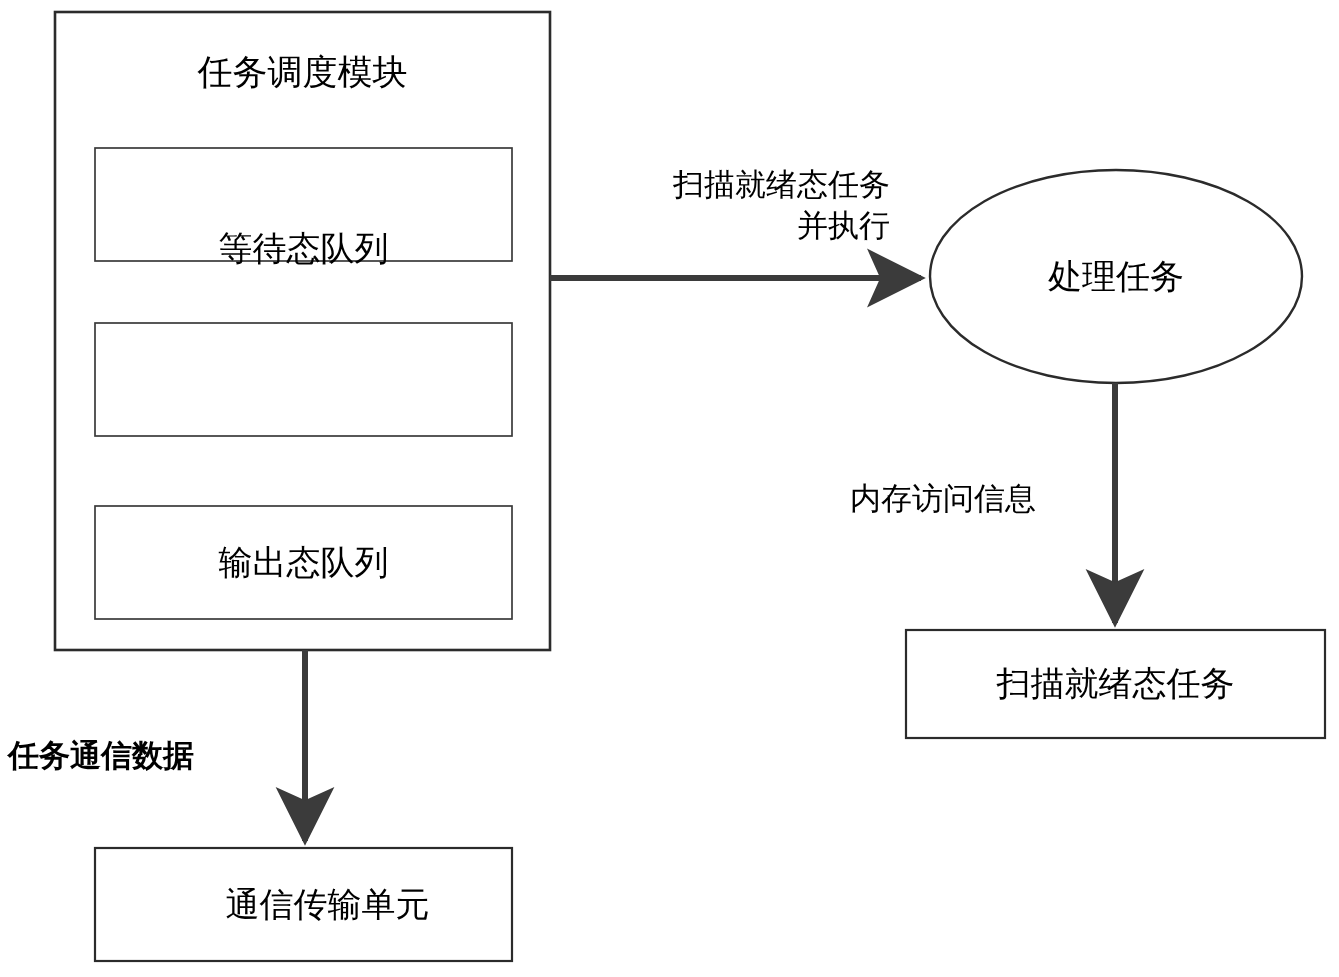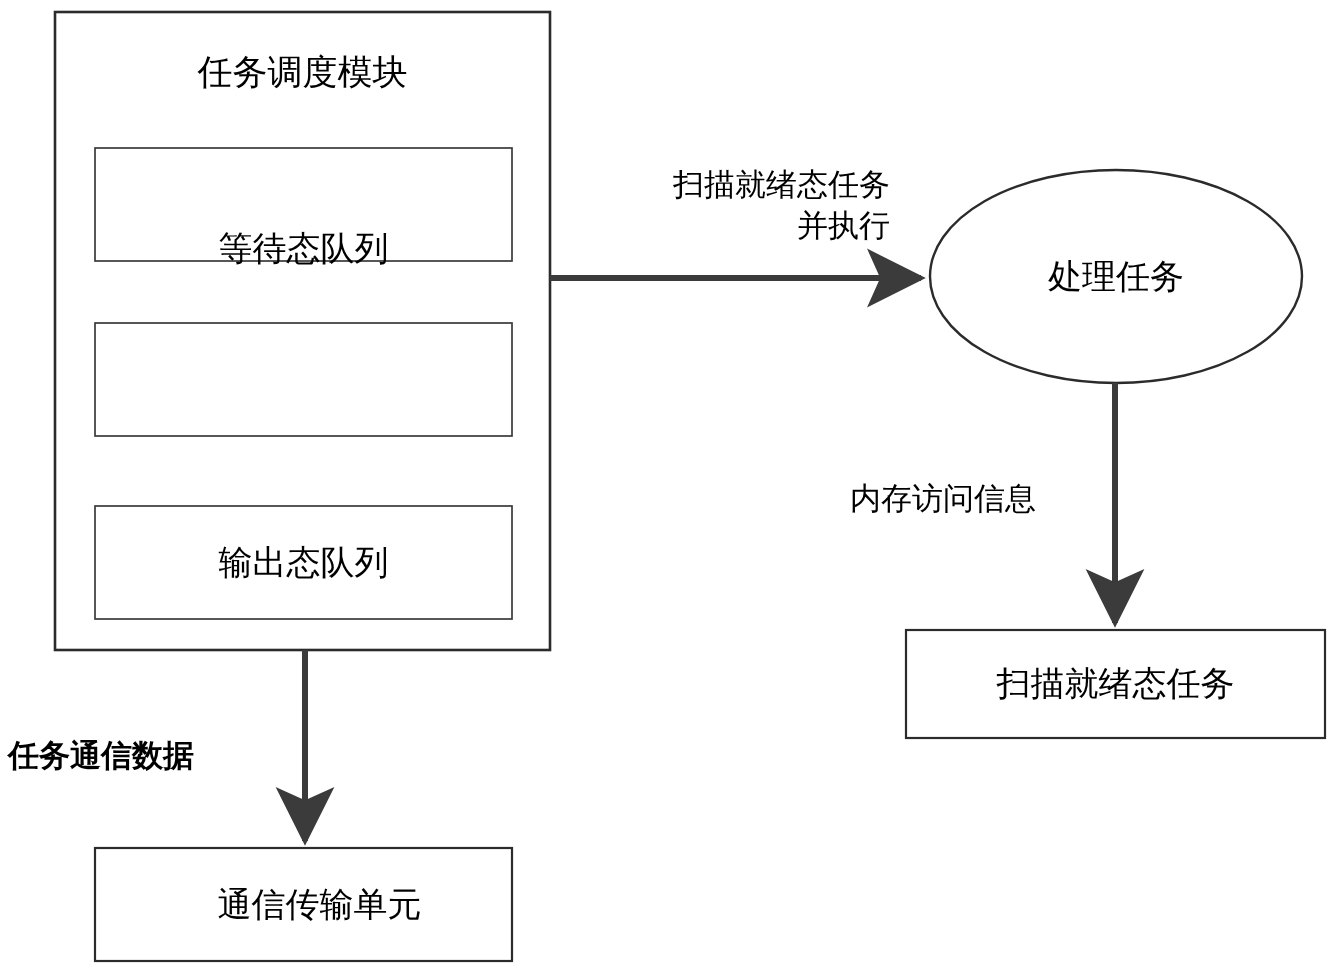--- a/index.html
+++ b/index.html
@@ -87,21 +87,21 @@
 
   <div class="node-label fs-node" style="left:95px; top:148px; width:417px; height:113px;margin-top:44px;">等待态队列</div>
 
 
   <div class="node-label fs-node" style="left:95px; top:506px; width:417px; height:113px;">输出态队列</div>
 
   <div class="node-label fs-node" style="left:930px; top:246px; width:372px; height:62px;">处理任务</div>
 
   <div class="node-label fs-node" style="left:906px; top:630px; width:419px; height:108px;">扫描就绪态任务</div>
 
-  <div class="node-label fs-node" style="left:87px; top:848px; width:465px; height:113px;">通信传输单元</div>
+  <div class="node-label fs-node" style="left:95px; top:848px; width:465px; height:113px;">通信传输单元</div>
 
   <div class="edge-label fs-edge" style="left:560px; top:165px; width:330px;">扫描就绪态任务
 并执行</div>
 
   <div class="edge-label fs-edge" style="left:808px; top:467px; width:270px; text-align:center;margin-top:12px;">内存访问信息</div>
 
   <div class="edge-label fs-edge" style="left:8px; top:736px; width:270px; text-align:left;font-weight:bold;">任务通信数据</div>
 
 </div>
 

